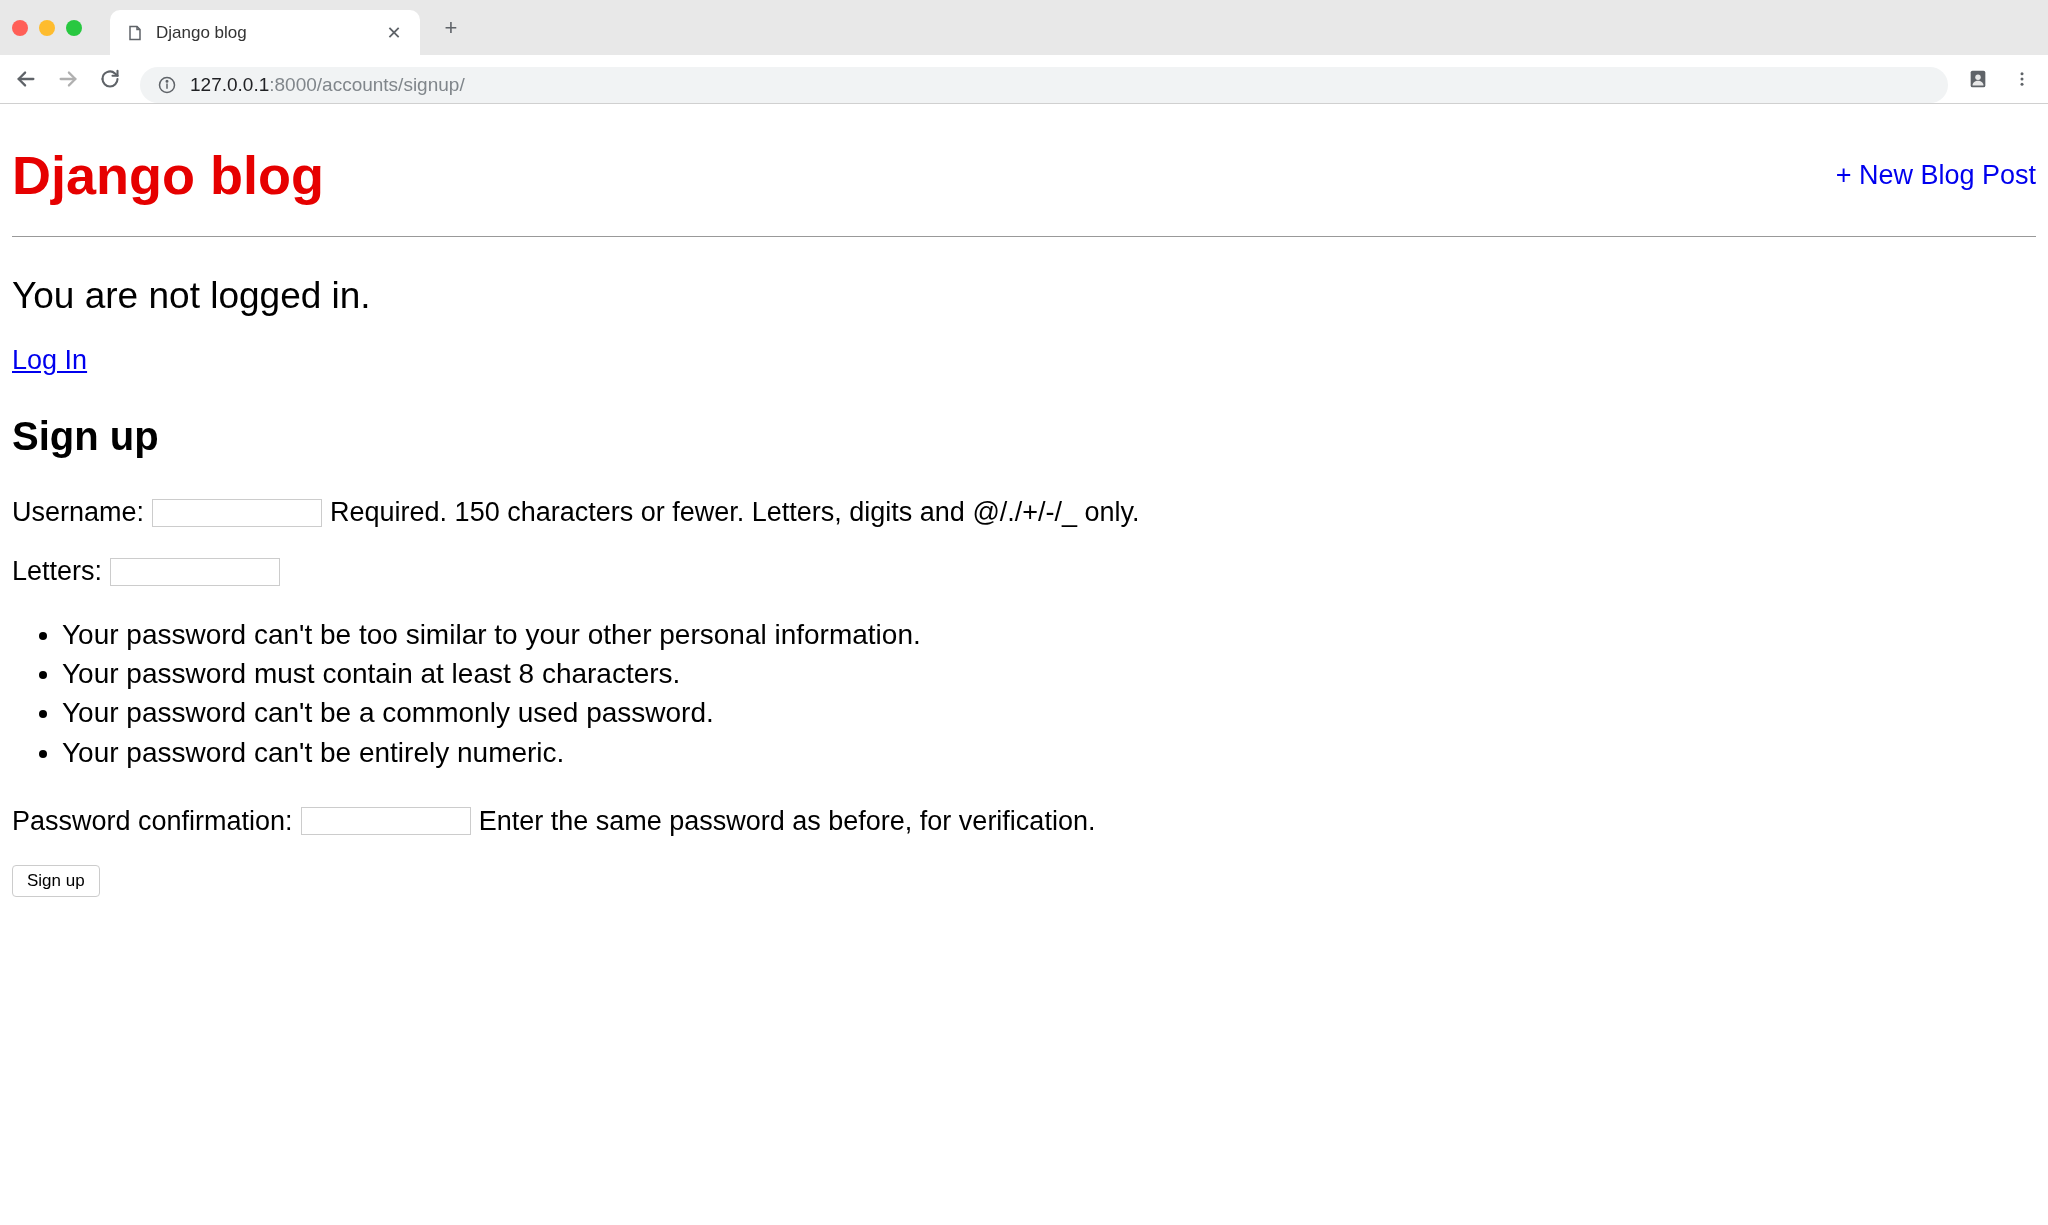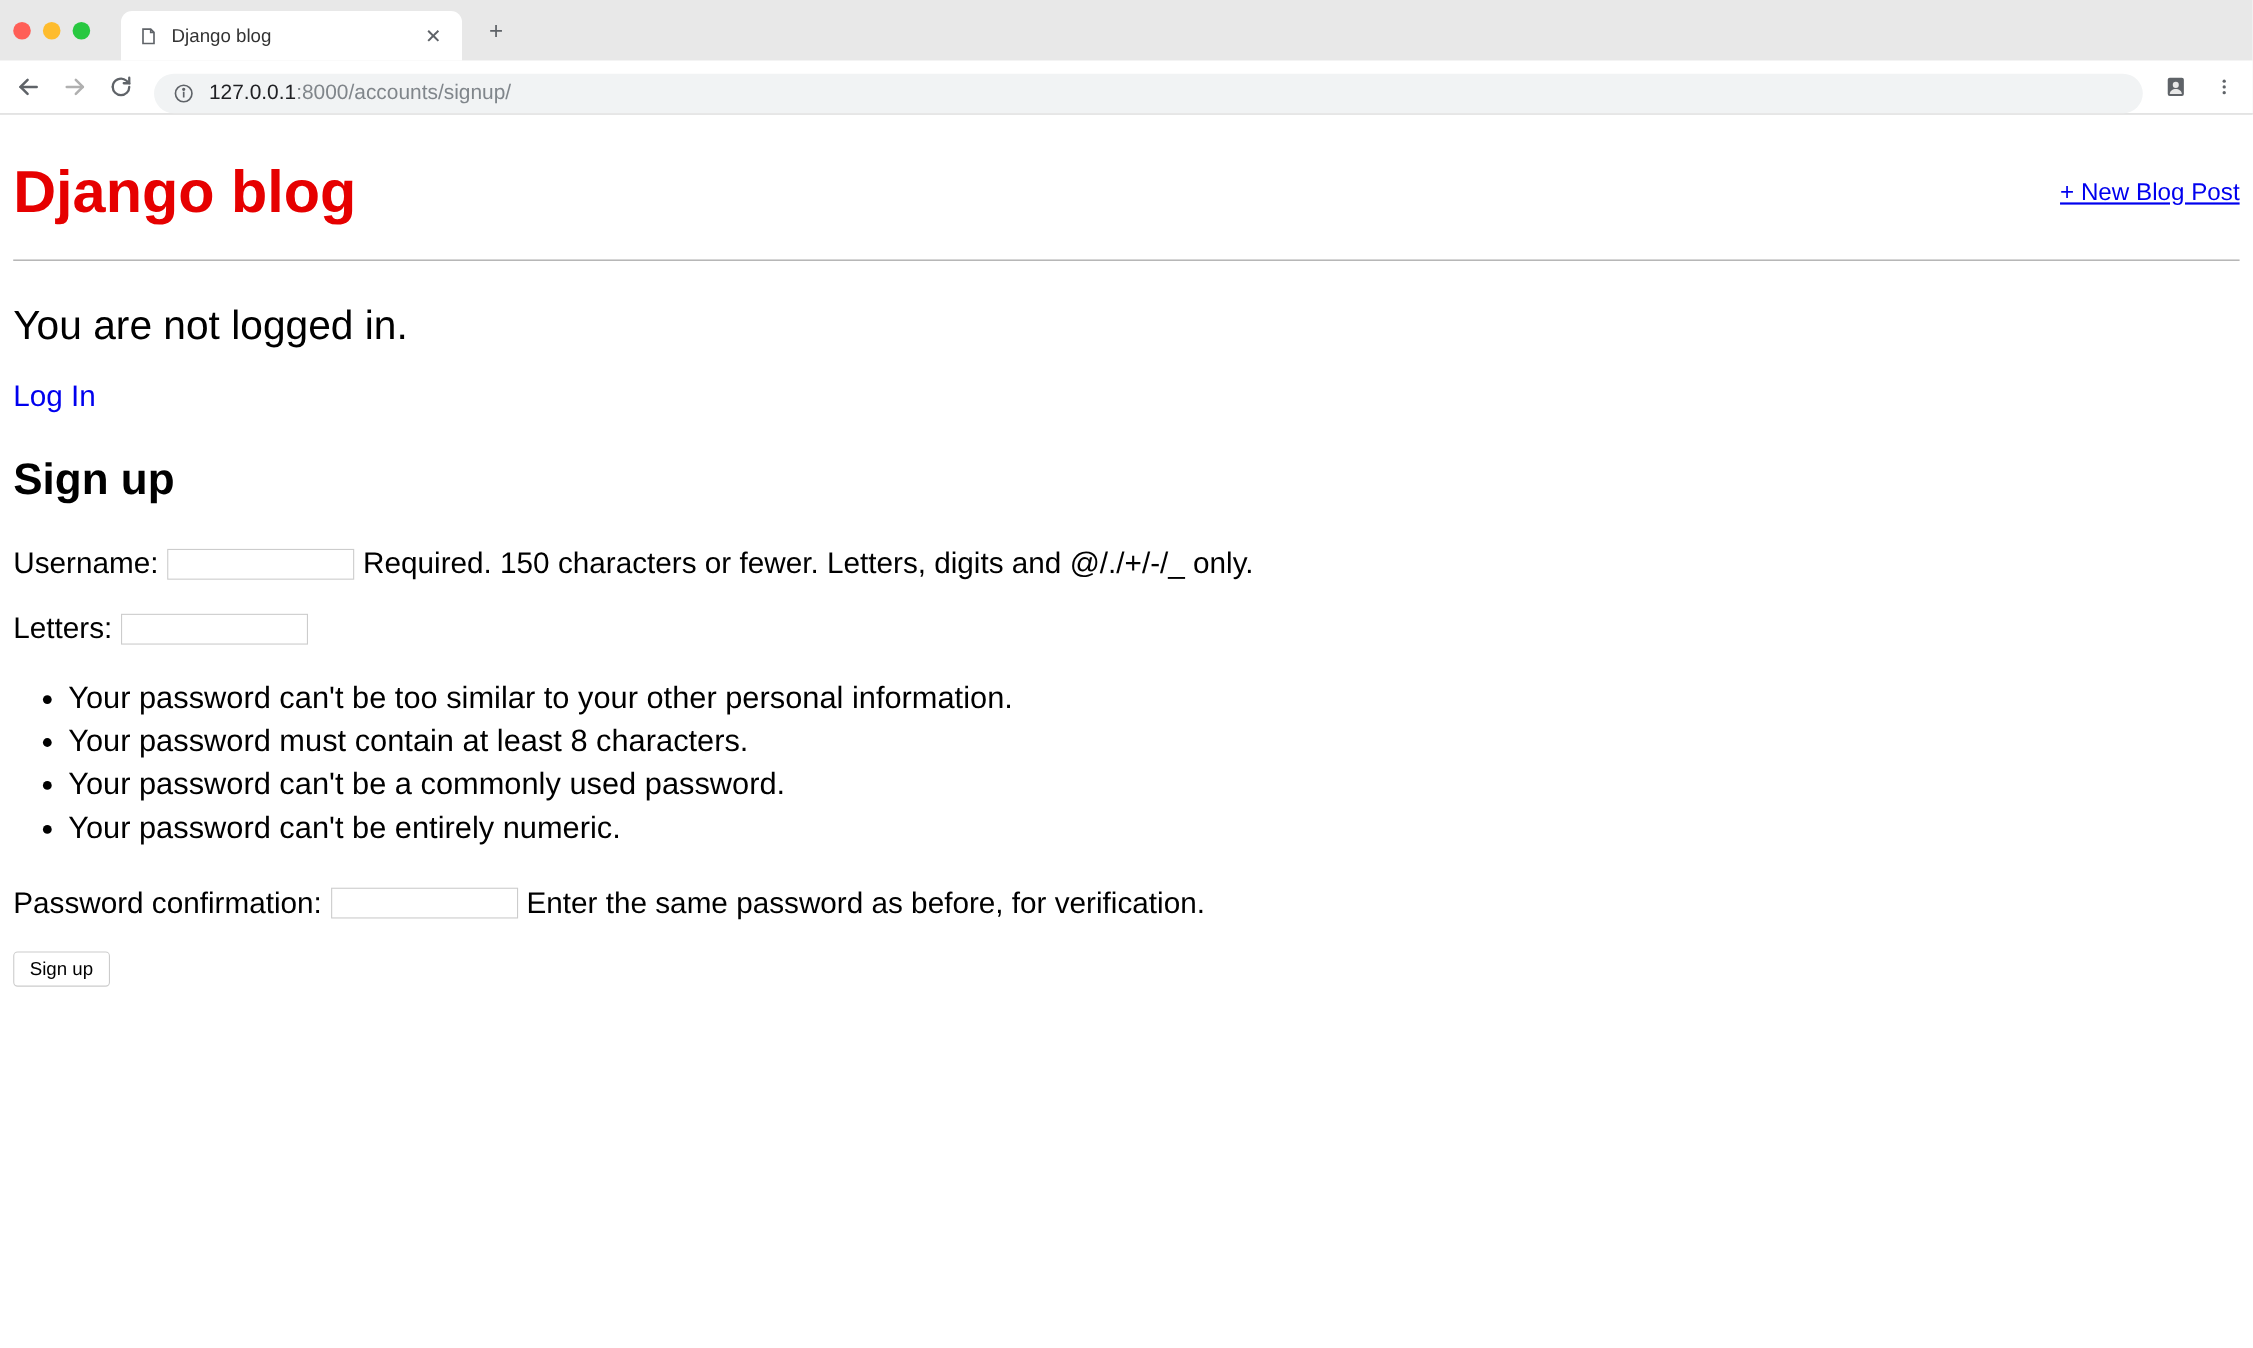--- a/index.html
+++ b/index.html
@@ -135,38 +135,38 @@
       justify-content: space-between;
       align-items: center;
       margin-top: 28px;
     }
     .site-title {
       font-size: 54px;
       font-weight: 700;
       color: #e60000;
     }
     .new-post-link {
-      font-size: 22px;
+      font-size: 27px;
       color: #0000ee;
-      text-decoration: underline;
       cursor: pointer;
     }
     hr {
       margin: 30px 0 38px 0;
       border: none;
       border-top: 1px solid #999;
     }
     .status-text {
       font-size: 37px;
       color: #000;
       margin-bottom: 28px;
     }
     .login-link {
       font-size: 27px;
       color: #0000ee;
+      text-decoration: underline;
       cursor: pointer;
       display: inline-block;
       margin-bottom: 38px;
     }
     .signup-heading {
       font-size: 40px;
       font-weight: 700;
       color: #000;
       margin-bottom: 38px;
     }

